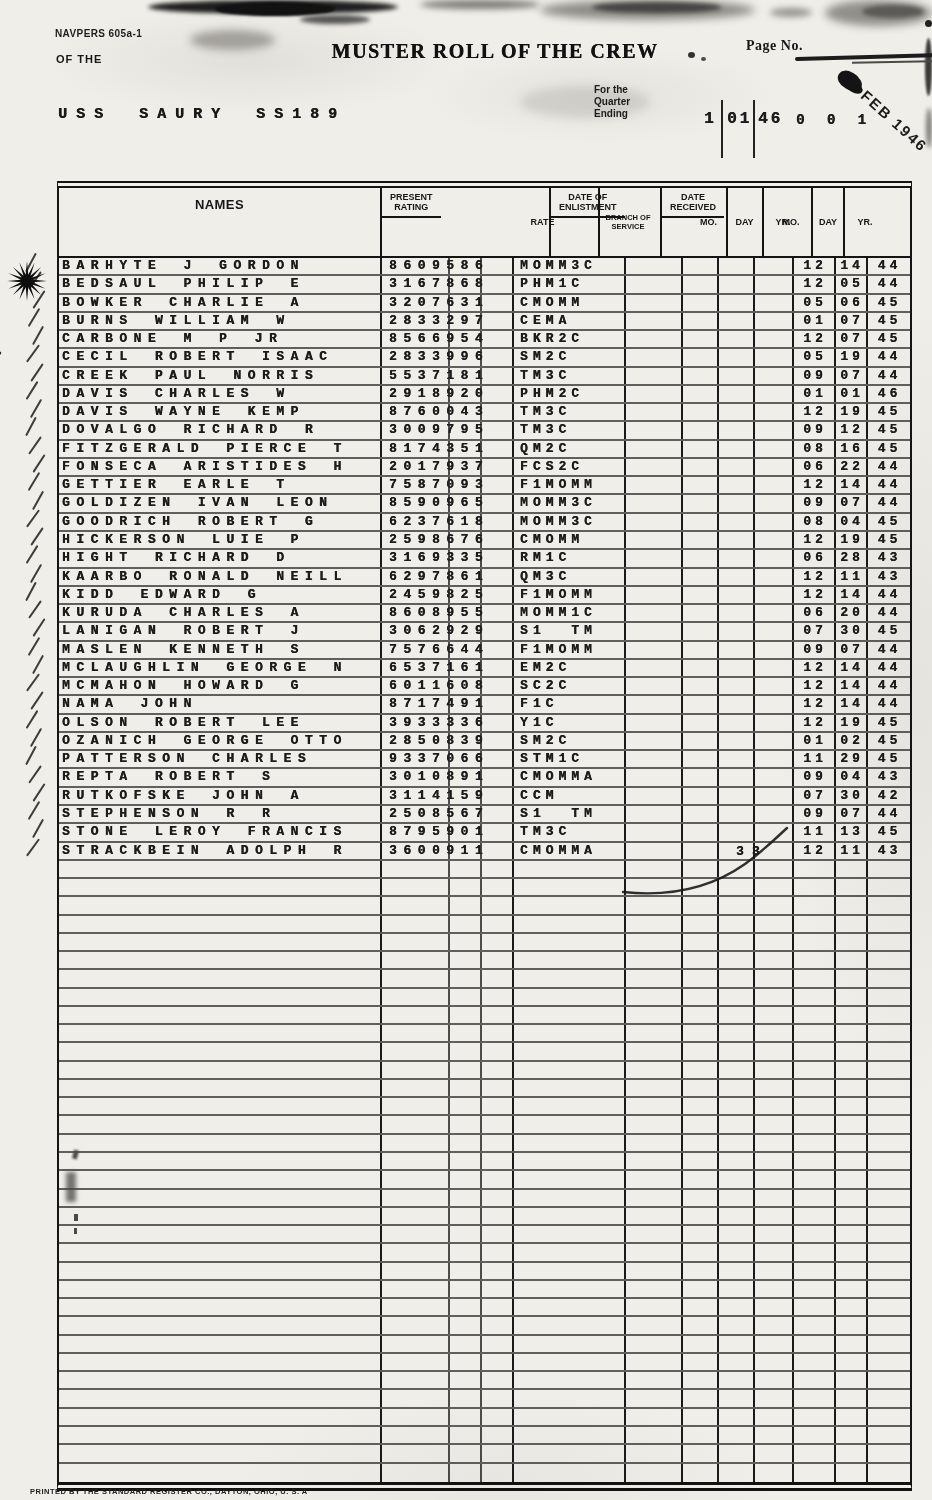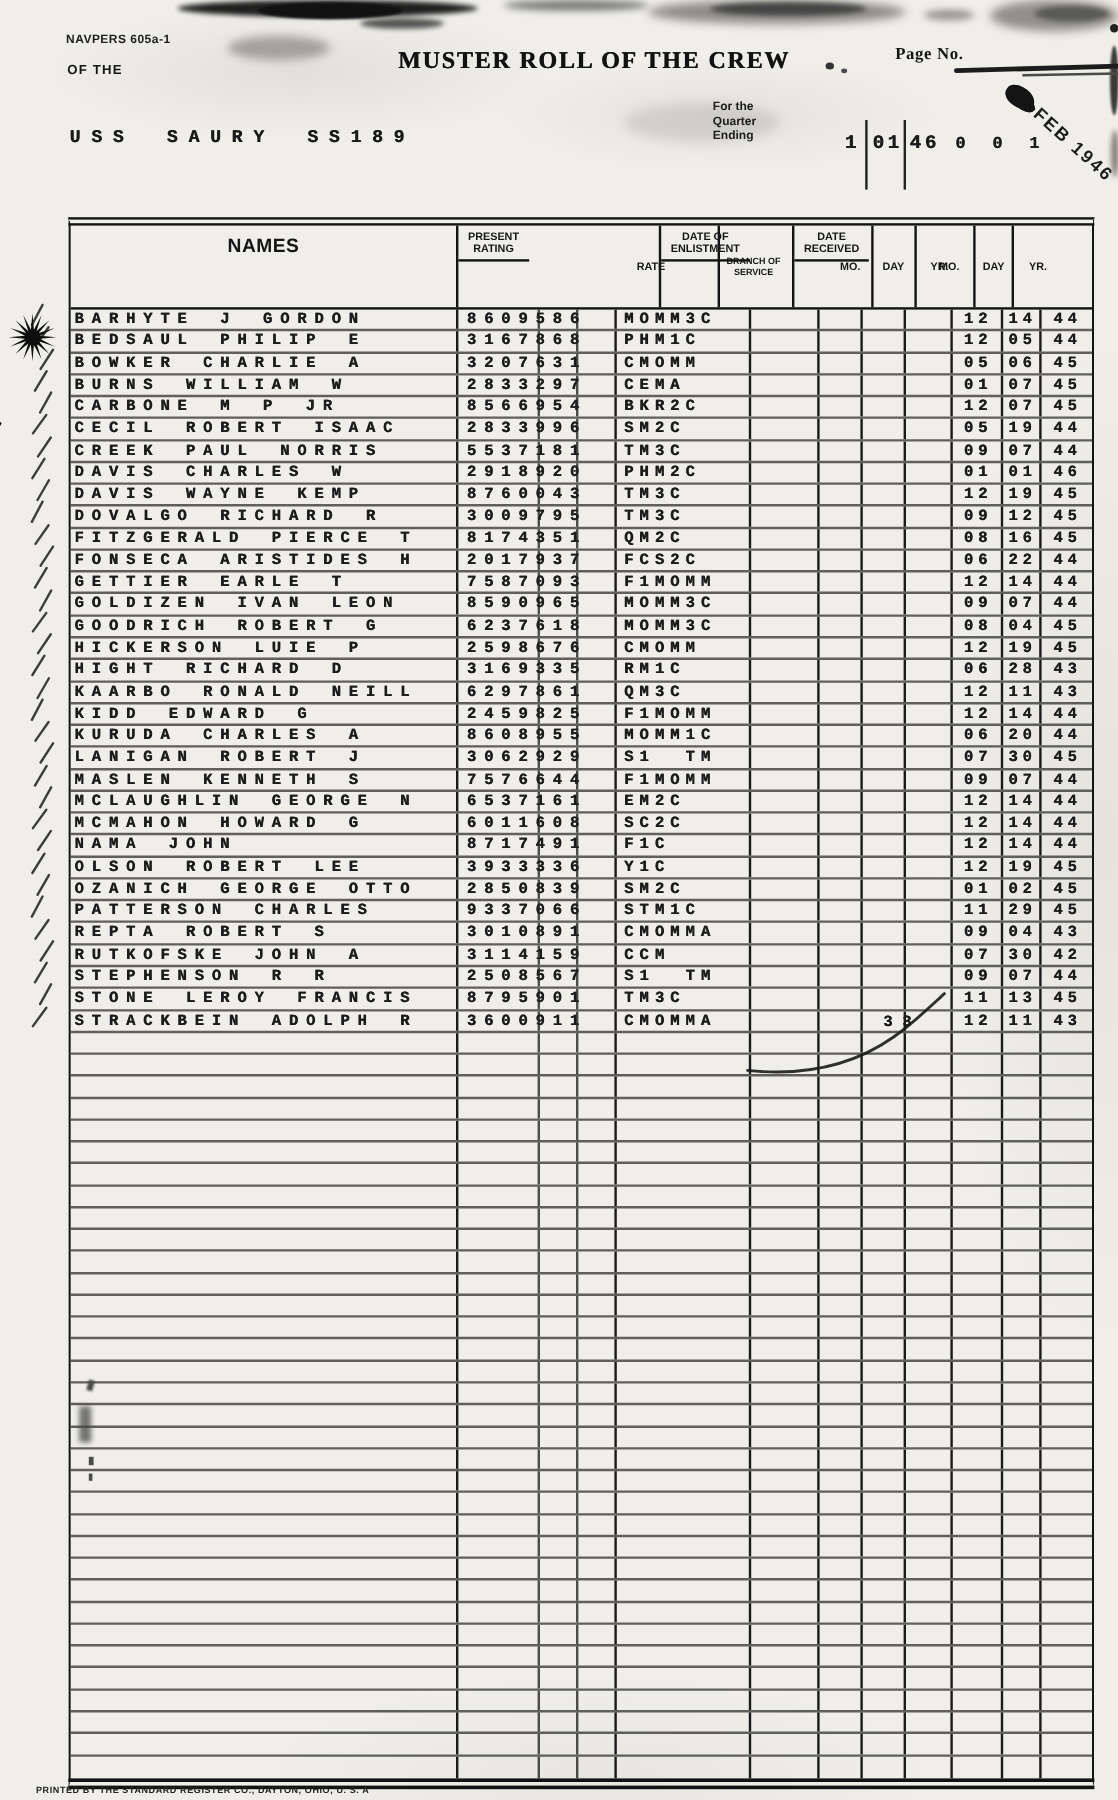--- a/index.html
+++ b/index.html
@@ -41,21 +41,21 @@
     box-shadow:6px 3px 0 -3px #141414;transform:rotate(-12deg);}
   .stamp-text{font-size:15px;font-weight:bold;letter-spacing:2px;color:#1b1b1b;white-space:nowrap;}
   
   .muster-table{position:absolute;left:57px;top:181px;width:851px;
     border-top:7px double #141414;border-left:2px solid #141414;border-right:2px solid #141414;
     border-bottom:9px double #121212;box-sizing:content-box;}
   .thead{display:flex;height:68px;border-bottom:2px solid #141414;font-weight:bold;}
   .hcell{box-sizing:border-box;}
   .h-names{width:323px;border-right:2px solid #141414;text-align:center;padding-top:9px;}
   .h-service{width:132px;border-right:2px solid #141414;text-align:center;padding-top:9px;}
-  .h-title{font-size:16px;letter-spacing:.4px;}
+  .h-title{font-size:13px;letter-spacing:.4px;}
   .h-note{font-size:8px;font-weight:bold;line-height:9px;margin-top:7px;padding:0 6px;color:#1c1c1c;}
   .group{display:flex;flex-direction:row;box-sizing:border-box;}
   .g-rating{width:169px;border-right:2px solid #141414;}
   .g-enlist{width:111px;border-right:2px solid #141414;gap:20px;}
   .g-recv{width:114px;}
   .g-title{height:30px;border-bottom:2px solid #141414;display:flex;align-items:center;justify-content:center;
     text-align:center;font-size:9px;line-height:10px;padding:2px 8px;box-sizing:border-box;}
   .g-sub{display:flex;flex:1;padding-left:47px;}
   .sub{box-sizing:border-box;display:flex;align-items:center;justify-content:center;text-align:center;
     font-size:9px;line-height:9px;border-right:2px solid #141414;}

